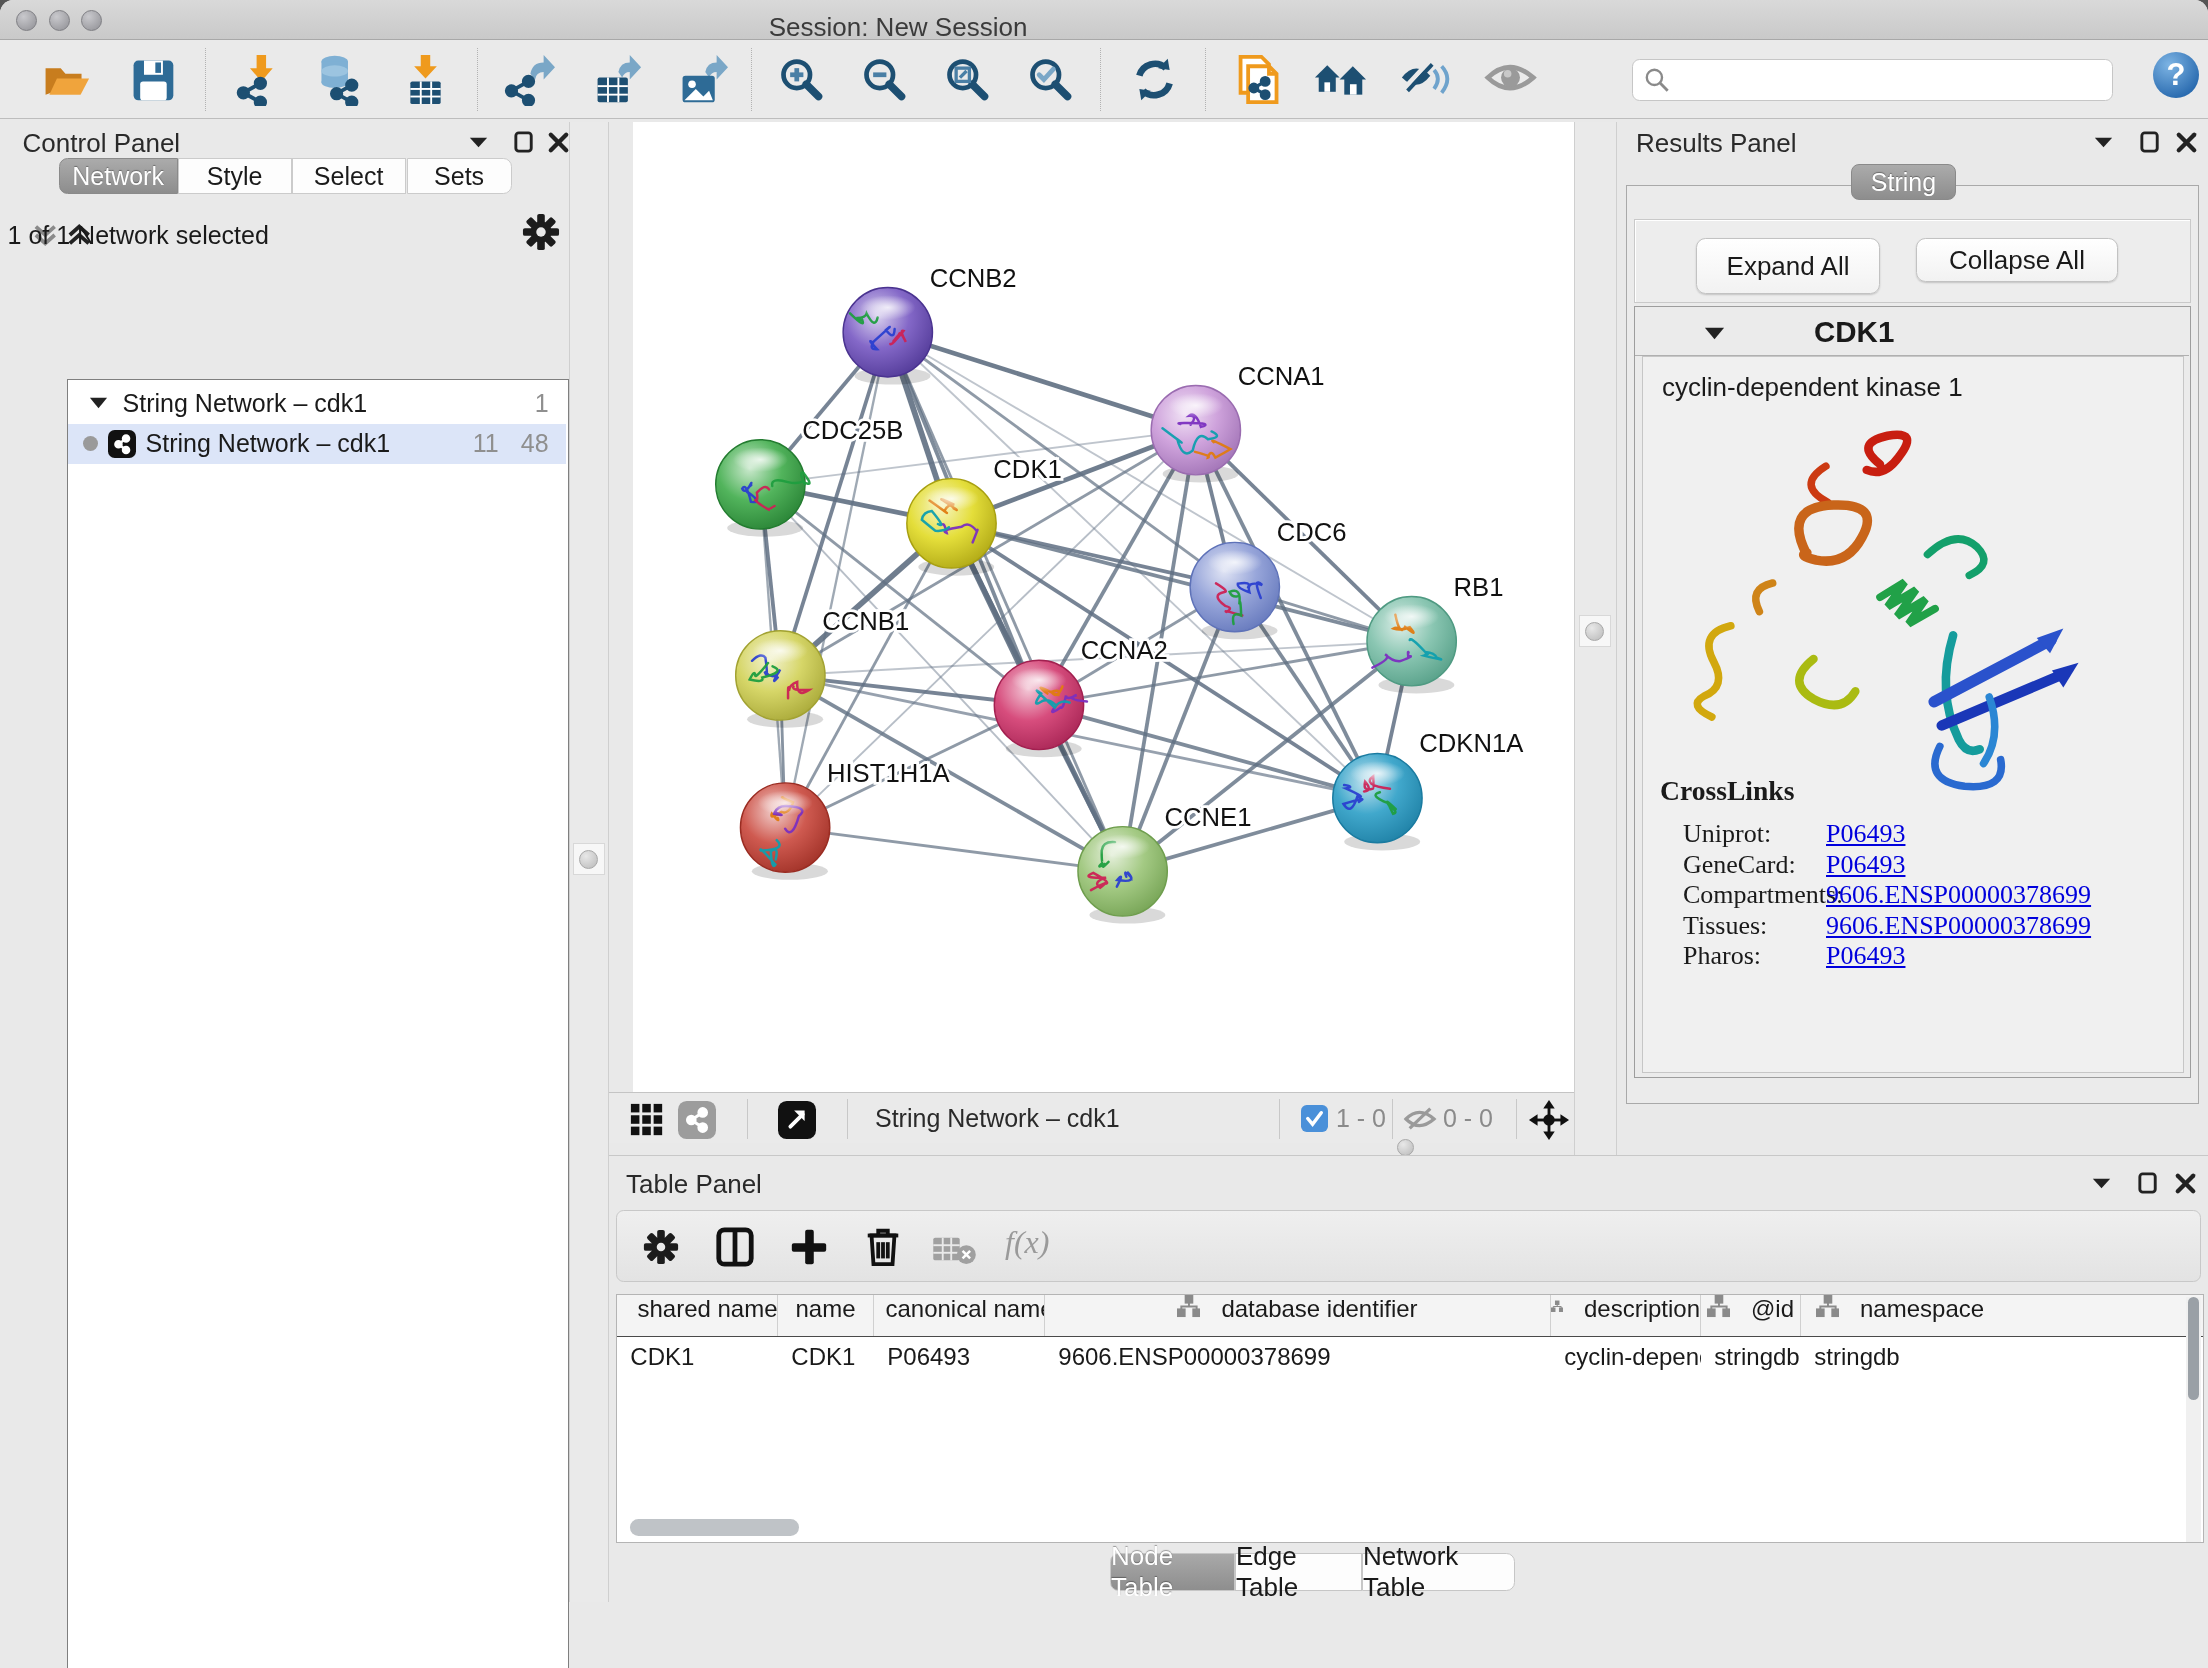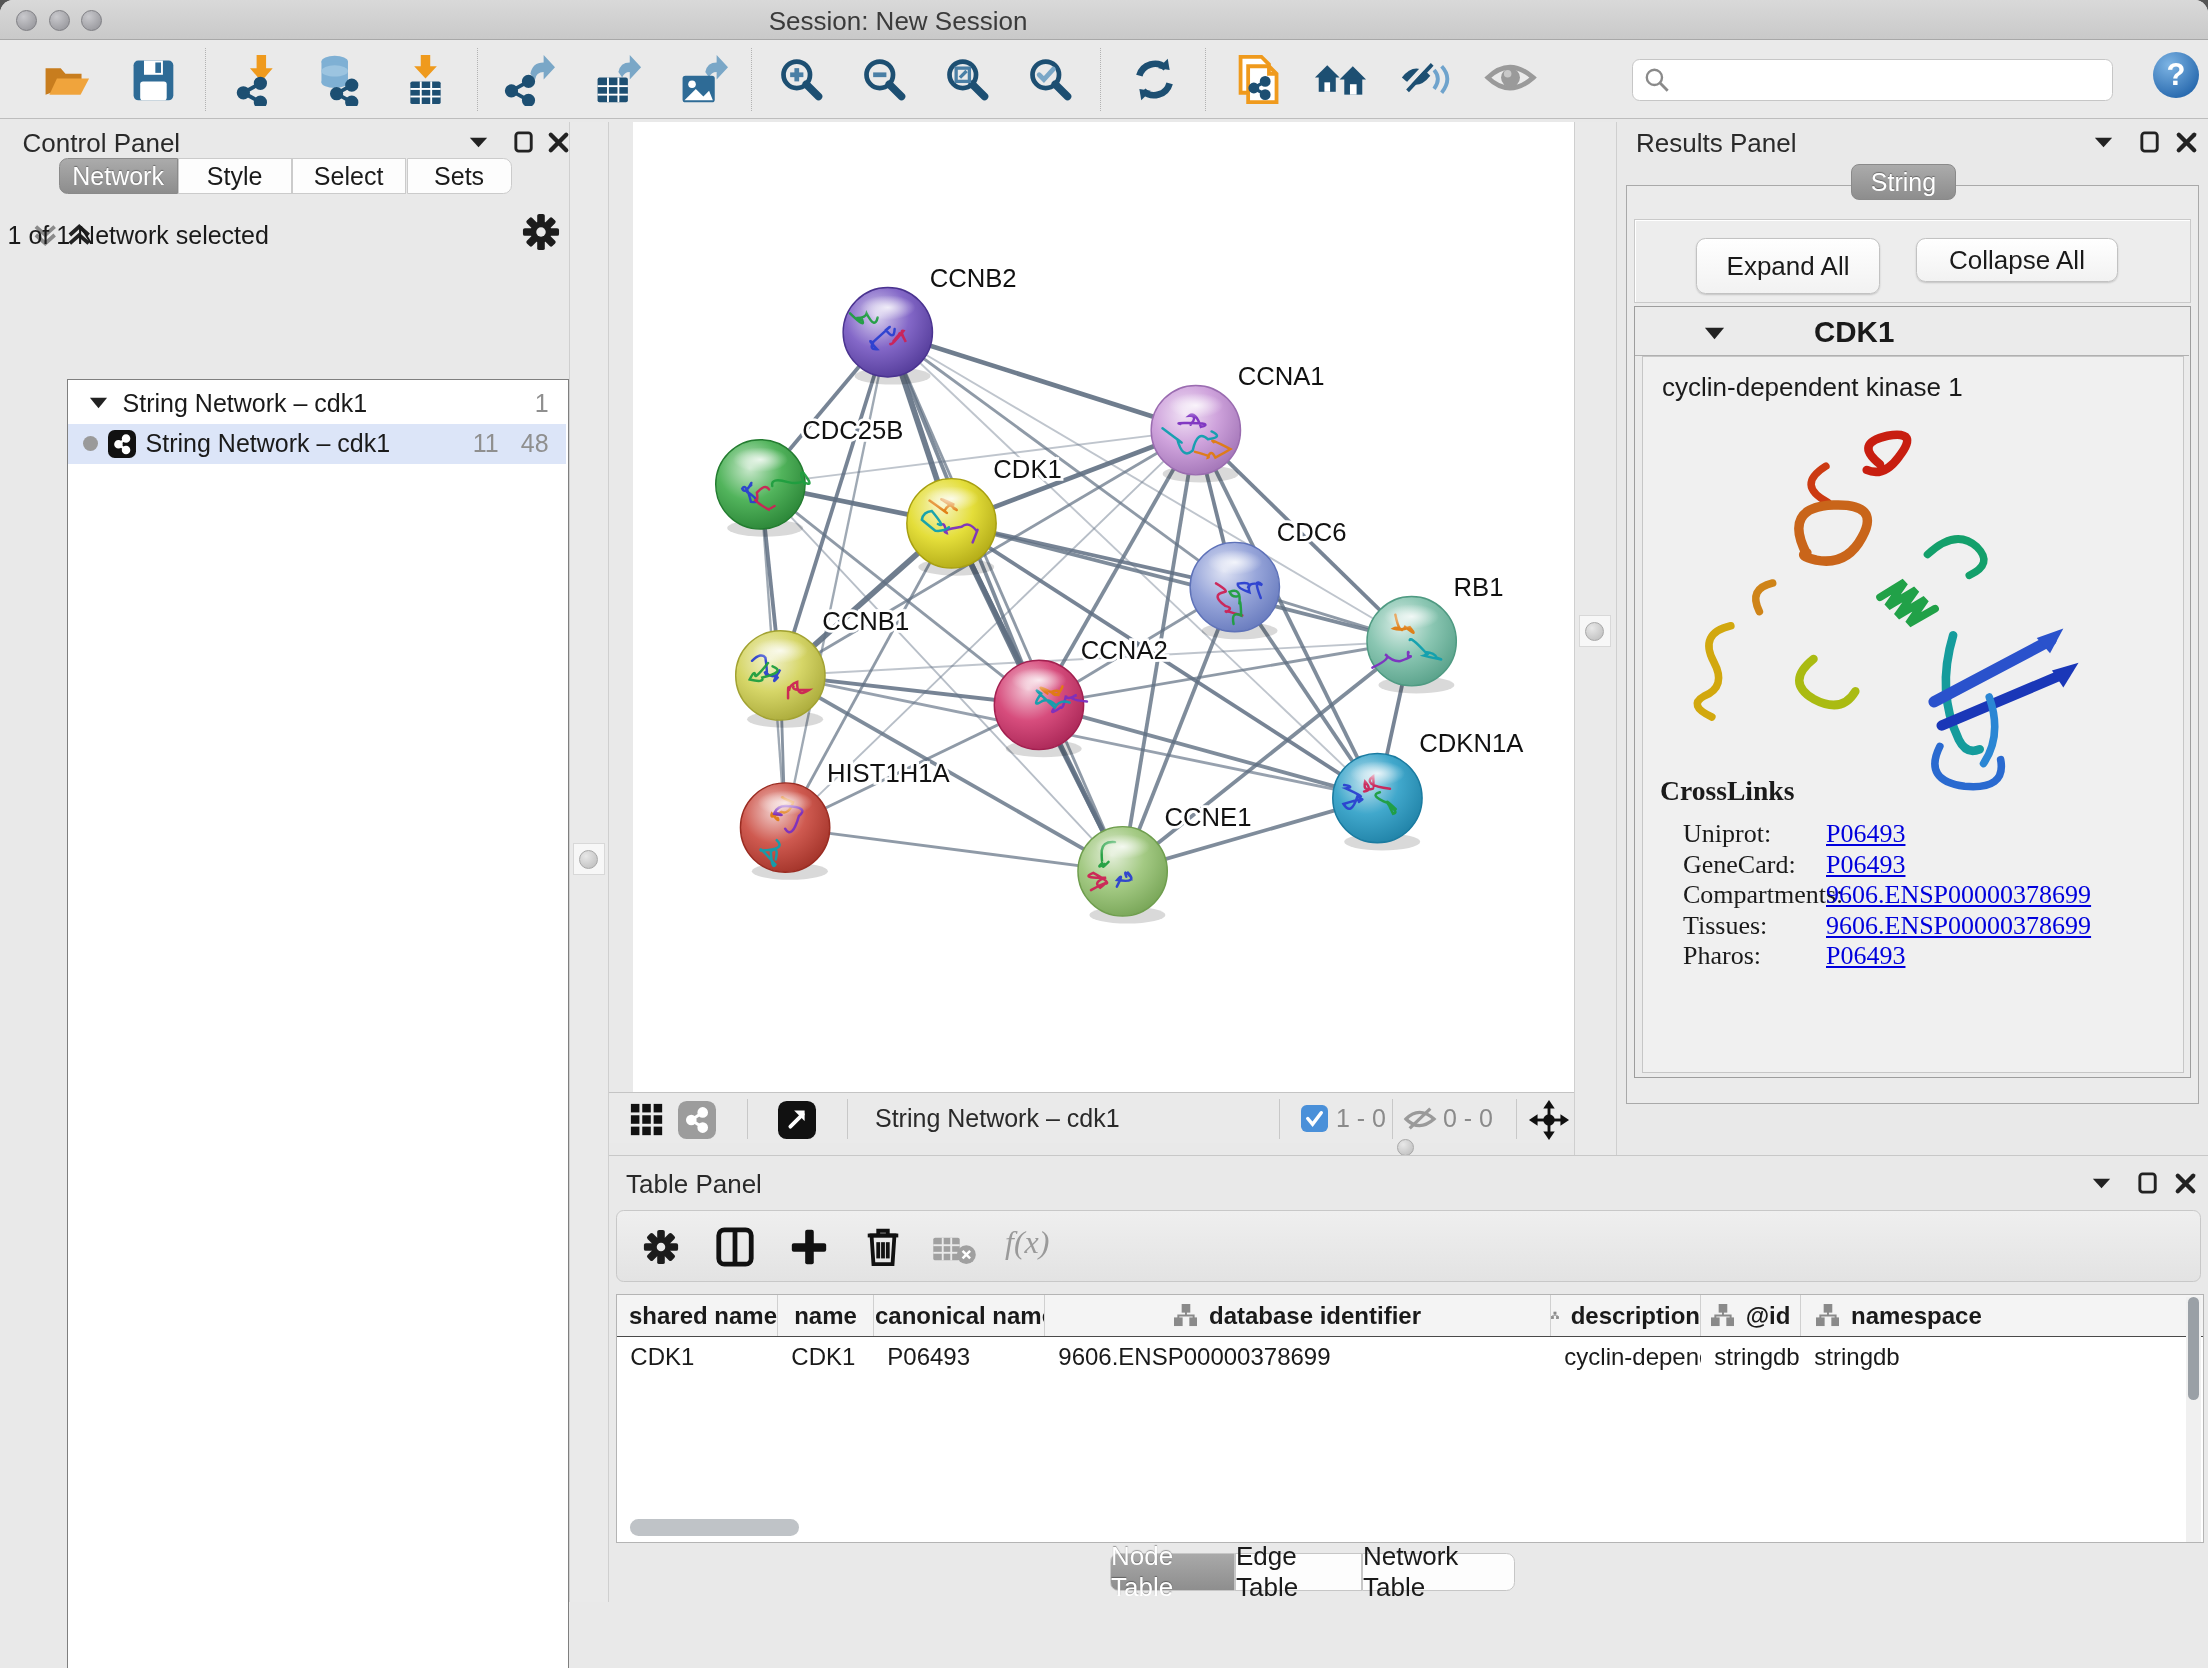--- a/index.html
+++ b/index.html
@@ -7,21 +7,21 @@
   #stage{position:relative;width:2208px;height:1668px;background:#e9e9e9;
     font-family:"Liberation Sans",sans-serif;color:#1a1a1a;overflow:hidden;
     border-radius:13.3px 13.3px 0 0;}
   .abs{position:absolute;}
   
   .titlebar{left:0;top:0;width:2208px;height:40px;
     background:linear-gradient(#d9d9d9,#c9c9c9);border-bottom:1px solid #a8a8a8;}
   .tl{top:9.5px;width:21px;height:21px;border-radius:50%;
     background:radial-gradient(circle at 35% 30%,#c9c9cd,#8f8f94);
     border:1px solid #7e7e83;}
-  .wintitle{left:0;top:6px;width:1796px;text-align:center;font-size:26px;color:#3b3b3b;}
+  .wintitle{left:0;top:12px;width:1796px;text-align:center;font-size:26px;color:#3b3b3b;}
   
   .toolbar{left:0;top:40px;width:2208px;height:79px;background:#eaeaea;
     border-bottom:1px solid #bdbdbd;}
   .tbi{top:13.3px;width:53px;height:53px;cursor:pointer;}
   .tbsep{top:7.6px;width:0;height:63px;border-left:1.9px dotted #b2b2b2;}
   .searchbox{left:1632px;top:19px;width:481px;height:42px;background:#fff;
     border:1.9px solid #c6c6c6;border-radius:7.6px;display:flex;align-items:center;padding:0 9.5px;}
   .searchbox input{border:none;outline:none;flex:1;font-size:23px;height:34px;
     font-family:"Liberation Sans",sans-serif;background:transparent;}
   .helpbtn{left:2153px;top:12.4px;width:46px;height:46px;border-radius:50%;
@@ -61,22 +61,22 @@
     box-shadow:0 1px 1.9px rgba(0,0,0,.18);cursor:pointer;}
   .rp-card{left:1634px;top:306px;width:557px;height:772px;border:1.9px solid #9d9d9d;background:#ebebeb;}
   .rp-inner{left:1642px;top:356px;width:542px;height:717px;background:#f0f0f0;border:1px solid #c6c6c6;}
   .serif{font-family:"Liberation Serif",serif;}
   .xlink{color:#0000dd;text-decoration:underline;cursor:pointer;}
   
   .tp-toolbar{left:616px;top:1210px;width:1585px;height:72px;border:1px solid #c8c8c8;
     border-radius:7.6px;background:linear-gradient(#efefef,#e3e3e3);}
   .tp-box{left:616px;top:1294px;width:1588px;height:249px;background:#fff;border:1px solid #b4b4b4;}
   .thead{display:flex;height:42px;background:#f4f4f4;border-bottom:1.9px solid #4a4a4a;}
-  .th{display:flex;align-items:center;justify-content:center;gap:12px;font-size:24px;
-    border-right:1px solid #d0d0d0;overflow:hidden;white-space:nowrap;cursor:pointer;font-weight:bold;}
+  .th{display:flex;align-items:flex-start;justify-content:center;gap:21px;font-size:24px;
+    border-right:1px solid #d0d0d0;overflow:hidden;white-space:nowrap;cursor:pointer;}
   .trow2{display:flex;height:40px;}
   .td{font-size:24px;padding-left:13.3px;display:flex;align-items:center;overflow:hidden;
     white-space:nowrap;cursor:pointer;}
   .btab{height:38px;display:flex;align-items:center;justify-content:center;font-size:26px;
     background:#fdfdfd;border:1px solid #c6c6c6;cursor:pointer;}
   .btab.sel{background:linear-gradient(#a9a9a9,#8e8e8e);color:#fff;
     text-shadow:0 -1px 1px rgba(0,0,0,.35);}
   
   .statusbar{left:0;top:1605px;width:2208px;height:63px;background:#ececec;border-top:1.9px solid #c2c2c2;}
   .sbtn{top:9.5px;width:55px;height:42px;background:#fafafa;border:1.9px solid #a5a5a5;

